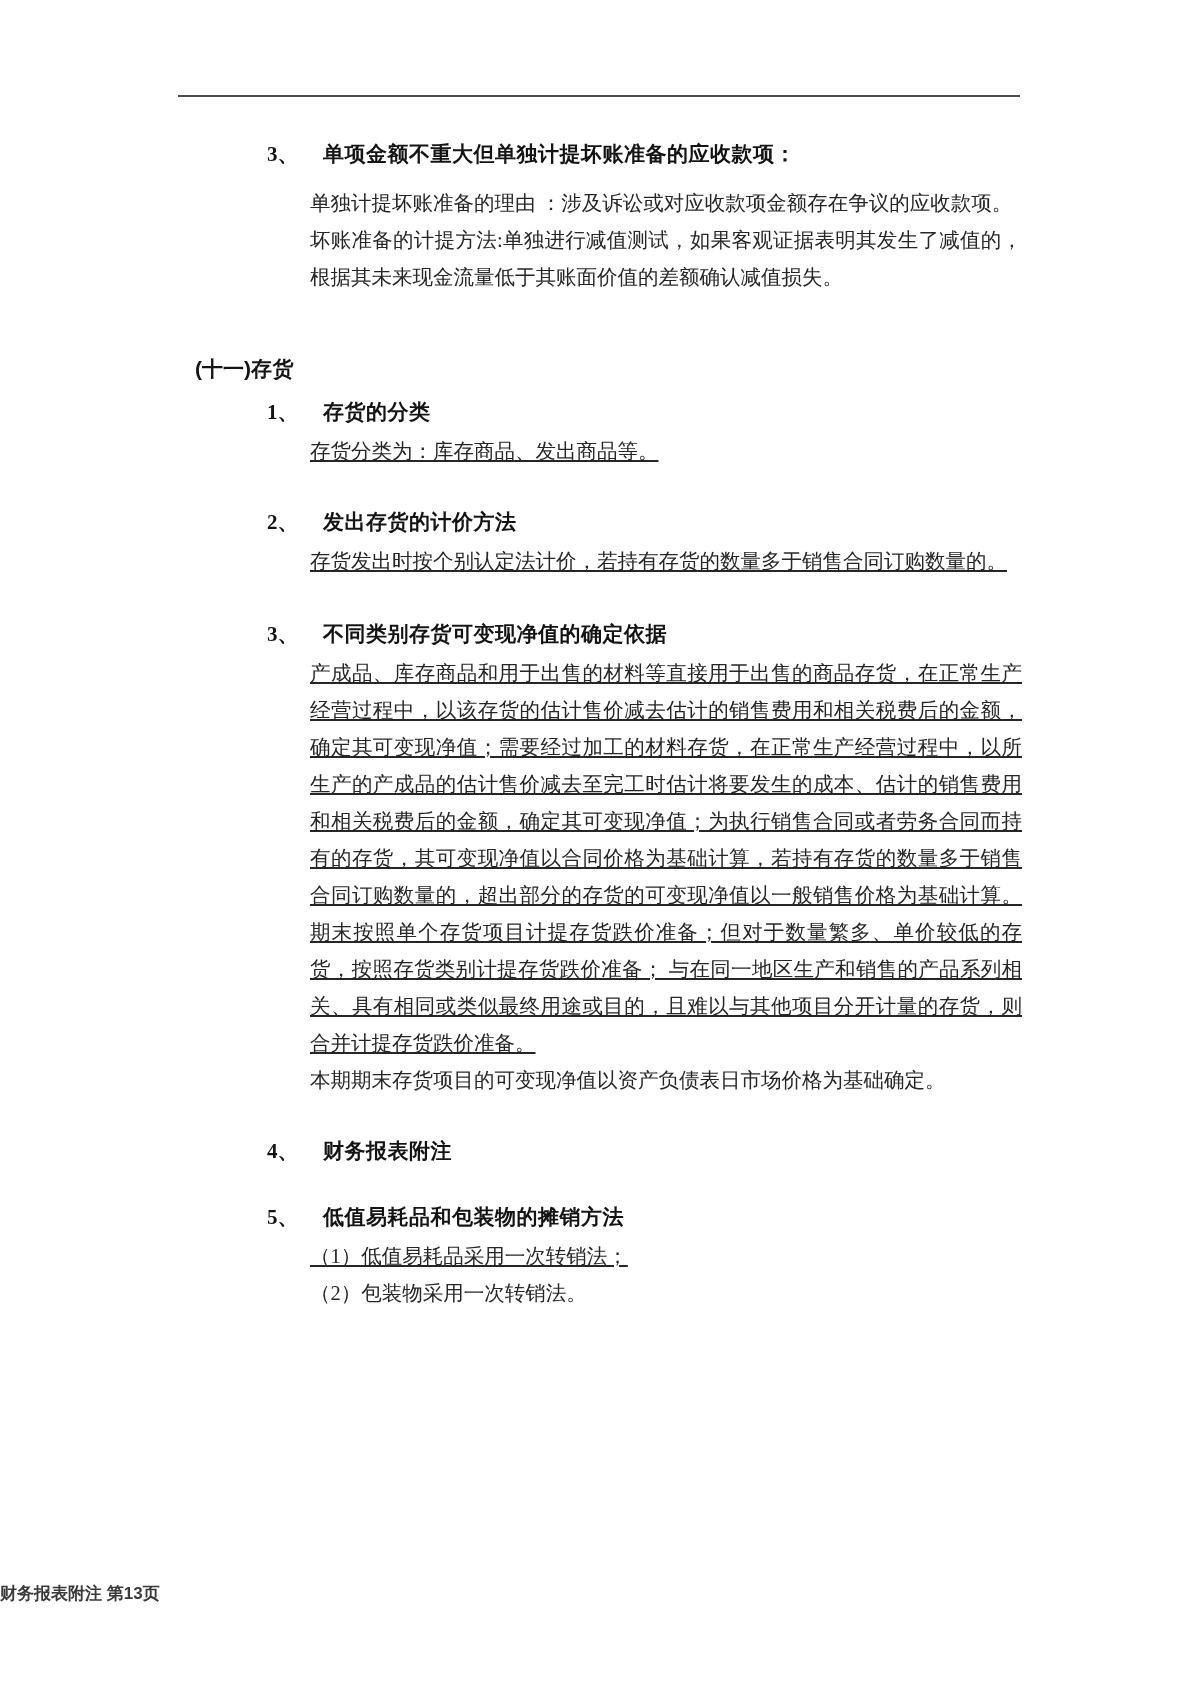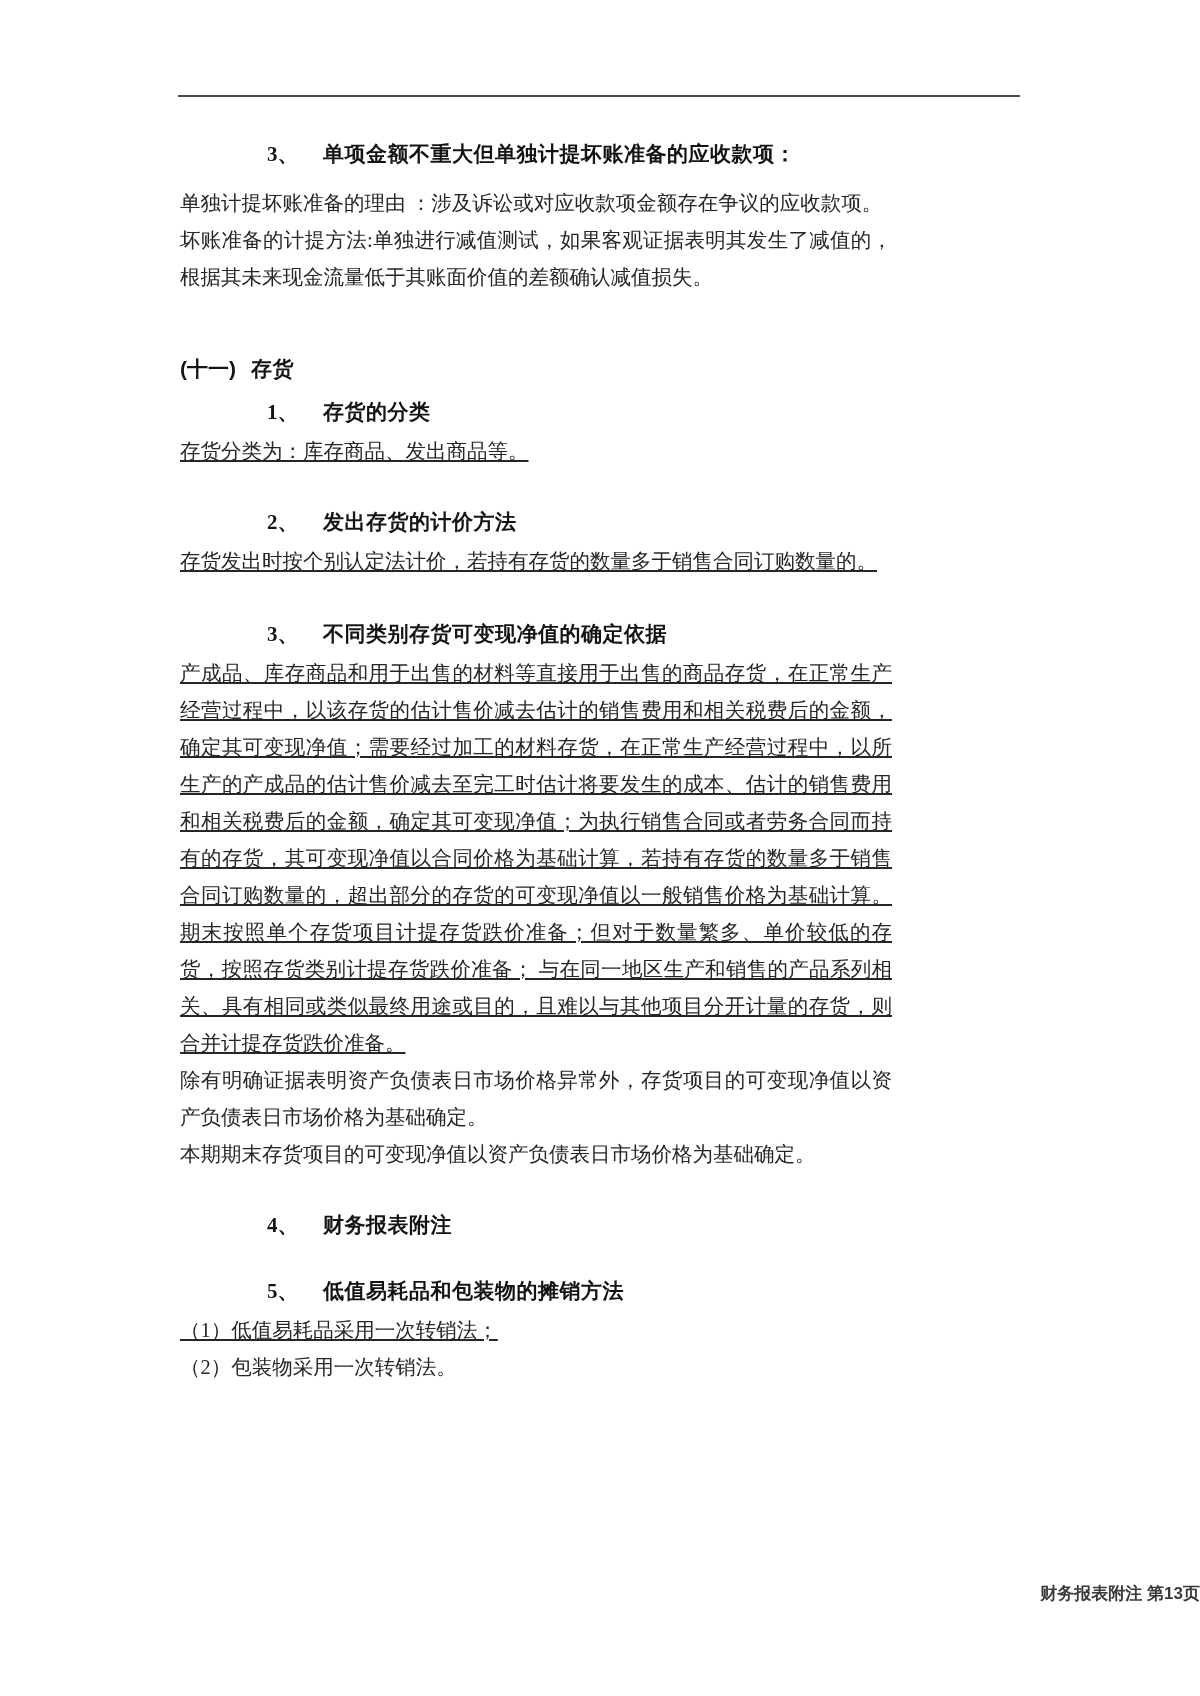--- a/index.html
+++ b/index.html
@@ -50,36 +50,38 @@
     font-size: 21px;
     line-height: 30px;
     color: #141414;
     margin-top: 58px;
     letter-spacing: 0.5px;
   }
   .section-heading .label {
     flex: none;
     width: 71px;
     letter-spacing: 0;
+    text-align: right;
   }
   .para {
+    margin-left: 130px;
     width: 712px;
     font-size: 20.5px;
     line-height: 37px;
     text-align: justify;
     color: #262626;
   }
   .para + .para { margin-top: 0; }
   .mt-body { margin-top: 7px; text-decoration: underline; }
   .footer {
     position: absolute;
     left: 0;
     top: 1582px;
     width: 100%;
-    text-align: right;
+    text-align: left;
     font-family: "Liberation Sans", sans-serif;
     font-weight: 600;
     font-size: 17px;
     line-height: 24px;
     color: #3a3a3a;
   }
 </style>
 </head>
 <body>
 
@@ -111,21 +113,20 @@
       <span class="num">2、</span>
       <span class="title">发出存货的计价方法</span>
     </div>
     <div class="para mt-body">存货发出时按个别认定法计价，若持有存货的数量多于销售合同订购数量的。</div>
 
     <div class="item-heading" style="margin-top:40px">
       <span class="num">3、</span>
       <span class="title">不同类别存货可变现净值的确定依据</span>
     </div>
     <div class="para mt-body">产成品、库存商品和用于出售的材料等直接用于出售的商品存货，在正常生产经营过程中，以该存货的估计售价减去估计的销售费用和相关税费后的金额，确定其可变现净值；需要经过加工的材料存货，在正常生产经营过程中，以所生产的产成品的估计售价减去至完工时估计将要发生的成本、估计的销售费用和相关税费后的金额，确定其可变现净值；为执行销售合同或者劳务合同而持有的存货，其可变现净值以合同价格为基础计算，若持有存货的数量多于销售合同订购数量的，超出部分的存货的可变现净值以一般销售价格为基础计算。期末按照单个存货项目计提存货跌价准备；但对于数量繁多、单价较低的存货，按照存货类别计提存货跌价准备； 与在同一地区生产和销售的产品系列相关、具有相同或类似最终用途或目的，且难以与其他项目分开计量的存货，则合并计提存货跌价准备。</div>
-    <div class="para">除有明确证据表明资产负债表日市场价格异常外，存货项目的可变现净值以资产负债表日市场价格为基础确定。</div>
     <div class="para">本期期末存货项目的可变现净值以资产负债表日市场价格为基础确定。</div>
 
     <div class="item-heading" style="margin-top:38px">
       <span class="num">4、</span>
       <span class="title">财务报表附注</span>
     </div>
 
     <div class="item-heading" style="margin-top:38px">
       <span class="num">5、</span>
       <span class="title">低值易耗品和包装物的摊销方法</span>

